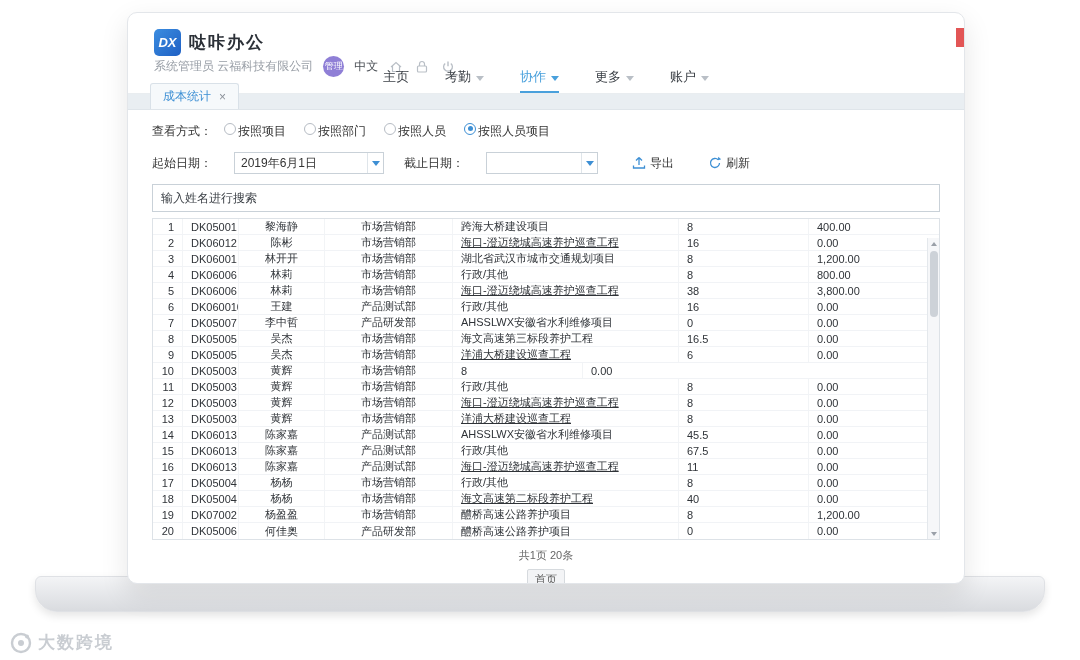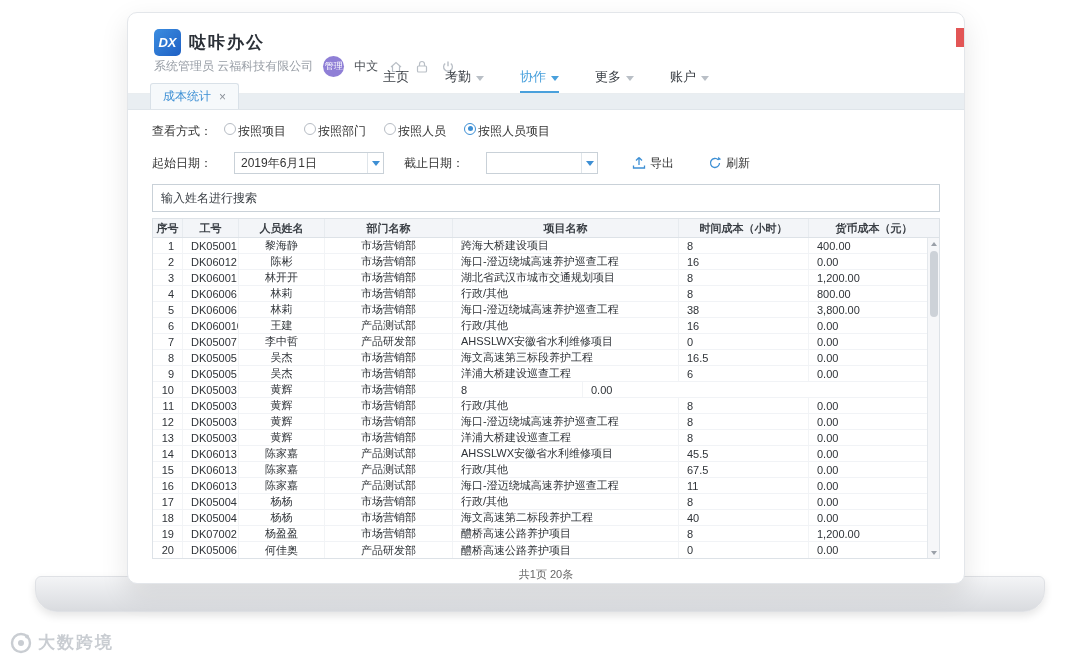--- a/index.html
+++ b/index.html
@@ -76,21 +76,21 @@
     font-weight:bold; color:#3a3f45; }
   .tr { display:flex; height:16px; font-size:11px; color:#2f3338; border-bottom:1px solid #f1f3f6; background:#fff; }
   .tr:last-child { border-bottom:none;justify-content:center; }
   .th,.td { padding:0 8px; overflow:hidden; white-space:nowrap; display:flex; align-items:center; height:100%; }
   .th { justify-content:center; border-right:1px solid #e7ebef; }
   .td { border-right:1px solid #f2f4f6; }
   .c0 { width:30px; } .c1 { width:56px; } .c2 { width:86px; } .c3 { width:128px; }
   .c4 { width:226px; } .c5 { width:130px; } .c6 { flex:1; border-right:none !important; }
   .td.c0 { justify-content:flex-end; }
   .td.c2,.td.c3 { justify-content:center; }
-  .td.link { cursor:pointer; }
+  .td.link { text-decoration:underline; cursor:pointer; }
 
   
   .vscroll { position:absolute; top:19px; right:0; bottom:0; width:12px; background:#f6f7f9;
     border-left:1px solid #e4e8ec; display:flex; flex-direction:column; align-items:center; }
   .sarrow { height:11px; width:100%; display:flex; align-items:center; justify-content:center; cursor:pointer; }
   .sarrow i { display:block; width:0; height:0; border-left:3.5px solid transparent; border-right:3.5px solid transparent; }
   .sarrow.up i { border-bottom:4.5px solid #9aa0a8; }
   .sarrow.down i { border-top:4.5px solid #9aa0a8; }
   .sthumb { width:8px; height:66px; background:#cdd2d8; border-radius:4px; margin-top:2px; cursor:pointer; }
   .sspacer { flex:1; }
@@ -225,29 +225,20 @@
               <path d="M10.2 0.8 L10 4.2 L13.2 3.2 Z" fill="currentColor" stroke="none"></path>
             </svg>
         </span>
         <span>刷新</span>
       </div>
     </div>
 
     <input class="search-input" type="text" placeholder="输入姓名进行搜索" style="">
 
     <div class="table-wrap">
-      <div class="thead" id="thead">
-          <div class="th c0">序号</div>
-          <div class="th c1">工号</div>
-          <div class="th c2">人员姓名</div>
-          <div class="th c3">部门名称</div>
-          <div class="th c4">项目名称</div>
-          <div class="th c5">时间成本（小时）</div>
-          <div class="th c6">货币成本（元）</div>
-        </div>
       <div id="tbody">
           <div class="tr">
             <div class="td c0">1</div>
             <div class="td c1">DK05001</div>
             <div class="td c2">黎海静</div>
             <div class="td c3">市场营销部</div>
             <div class="td c4">跨海大桥建设项目</div>
             <div class="td c5">8</div>
             <div class="td c6">400.00</div>
           </div>

